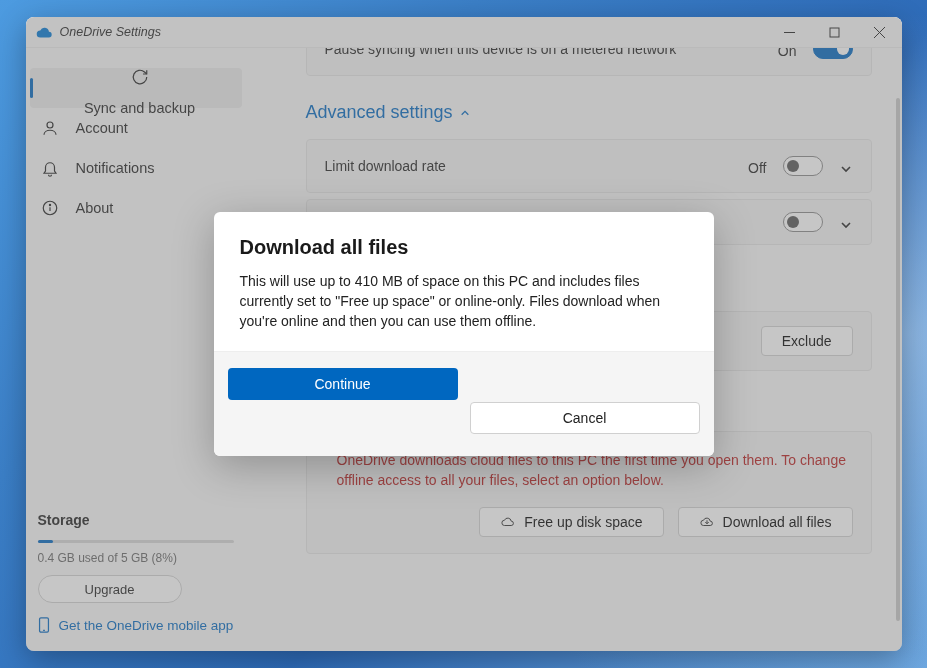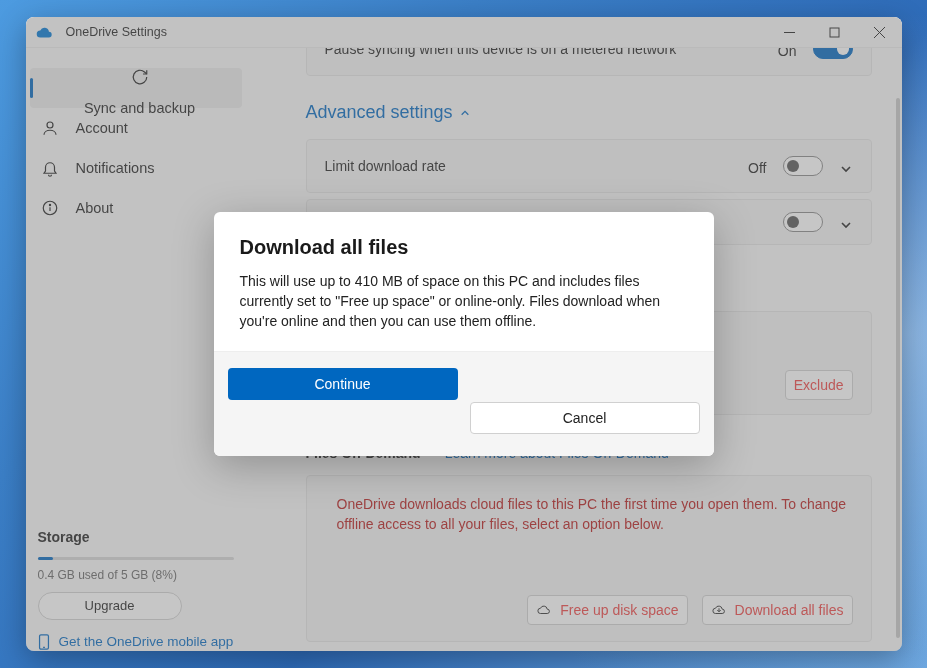--- a/index.html
+++ b/index.html
@@ -16,21 +16,21 @@
     .window {
       position: relative; width: 876px; height: 634px;
       background: #f9f9f9; border-radius: 8px;
       box-shadow: 0 8px 30px rgba(0,0,0,0.3);
       display: flex; flex-direction: column; overflow: hidden;
     }
     .titlebar {
       height: 31px; display: flex; align-items: center; padding-left: 10px;
       background: #f9f9f9; border-bottom: 1px solid #eaeaea; justify-content: space-between;
     }
-    .titlebar-left { display: flex; align-items: center; gap: 13px; }
+    .titlebar-left { display: flex; align-items: center; gap: 7px; font-style: italic; }
     .cloud-icon svg { width: 17px; height: 17px; display: block; }
     .titlebar-title { font-size: 12.5px; color: #222; }
     .win-controls { display: flex; }
     .win-btn { width: 45px; height: 31px; display: flex; align-items: center; justify-content: center; color: #222; }
     .win-btn svg { width: 11px; height: 11px; }
     .body { flex: 1; display: flex; position: relative; }
     .sidebar { width: 220px; padding-top: 20px; display: flex; flex-direction: column; }
     .nav { display: flex; flex-direction: column; }
     .nav-item { display: flex; align-items: center; height: 40px; padding-left: 8px; gap: 14px; font-size: 14.5px; color: #222; border-radius: 4px; margin: 0 4px; }
     .nav-item .icon-slot { width: 24px; display: flex; justify-content: center; }
@@ -50,21 +50,21 @@
     .row-right { display: flex; align-items: flex-end; gap: 16px; }
     .toggle { width: 40px; height: 20px; border-radius: 10px; background: #fff; border: 1px solid #888; position: relative; }
     .toggle::after { content: ""; position: absolute; width: 12px; height: 12px; border-radius: 50%; background: #555; left: 3px; top: 3px; }
     .toggle.on { background: #0067c0; border-color: #0067c0; }
     .toggle.on::after { background: #fff; left: auto; right: 3px; }
     .off-label { font-size: 14px; color: #222; }
     .chevron svg { width: 14px; height: 14px; }
     .adv-link { display: flex; align-items: center; gap: 7px; font-size: 18px; color: #0067c0; margin: 26px 0 16px 0; }
     .adv-link svg { width: 10px; height: 10px; }
     .page-scroll { position: absolute; right: 2px; top: 50px; bottom: 30px; width: 4px; background: #c8c8c8; border-radius: 3px; }
-    .pill-btn { background: #fff; border: 1px solid #d0d0d0; border-radius: 4px; padding: 6px 8px; font-size: 14px; color: #ef4444; display: inline-flex; align-items: center; gap: 8px; margin-top: 44px; }
+    .pill-btn { background: #fff; border: 1px solid #d0d0d0; border-radius: 4px; padding: 6px 20px; font-size: 14px; color: #000000; display: inline-flex; align-items: center; gap: 8px; }
     .exclude-row { border: 1px solid #e4e4e4; border-radius: 4px; padding: 14px 18px; display: flex; justify-content: flex-end; background: #f3f3f3; margin-bottom: 6px; }
     .section-head { display: flex; align-items: center; gap: 24px; margin: 30px 0 14px 0; }
     .section-title { font-size: 14px; font-weight: 600; color: #222; }
     .learn-link { font-size: 14px; color: #0067c0; }
     .fod-card { border: 1px solid #e4e4e4; border-radius: 4px; padding: 18px 18px 16px 18px; background: #f3f3f3; }
     .fod-text { font-size: 14px; color: #b91c1c; line-height: 1.45; margin-bottom: 16px; margin-left: 12px; }
     .fod-buttons { display: flex; gap: 14px; justify-content: flex-end; }
     .overlay { position: absolute; inset: 0; background: rgba(120,120,120,0.42); display: flex; align-items: center; justify-content: center; z-index: 10; }
     .dialog { width: 500px; background: #fff; border-radius: 6px; box-shadow: 0 10px 40px rgba(0,0,0,0.25); overflow: hidden; }
     .dialog-body { padding: 24px 26px 20px 26px; }

